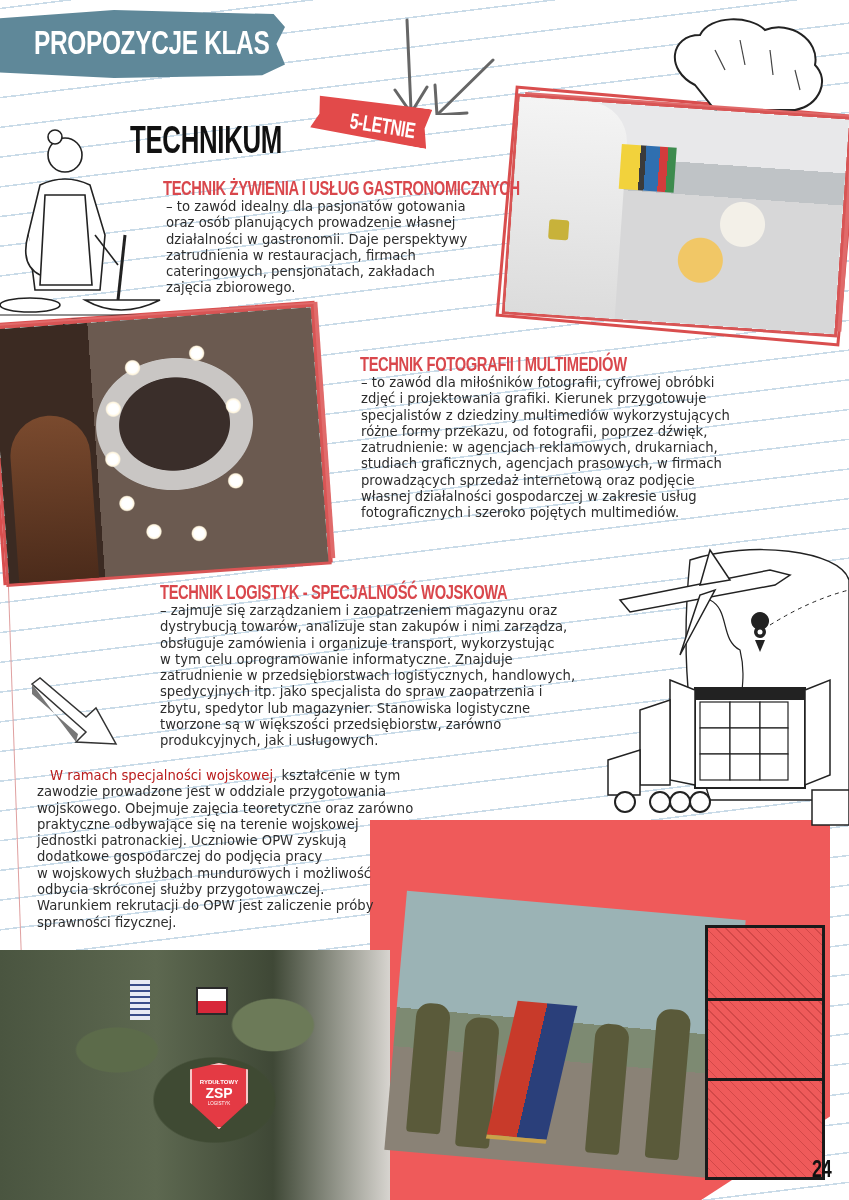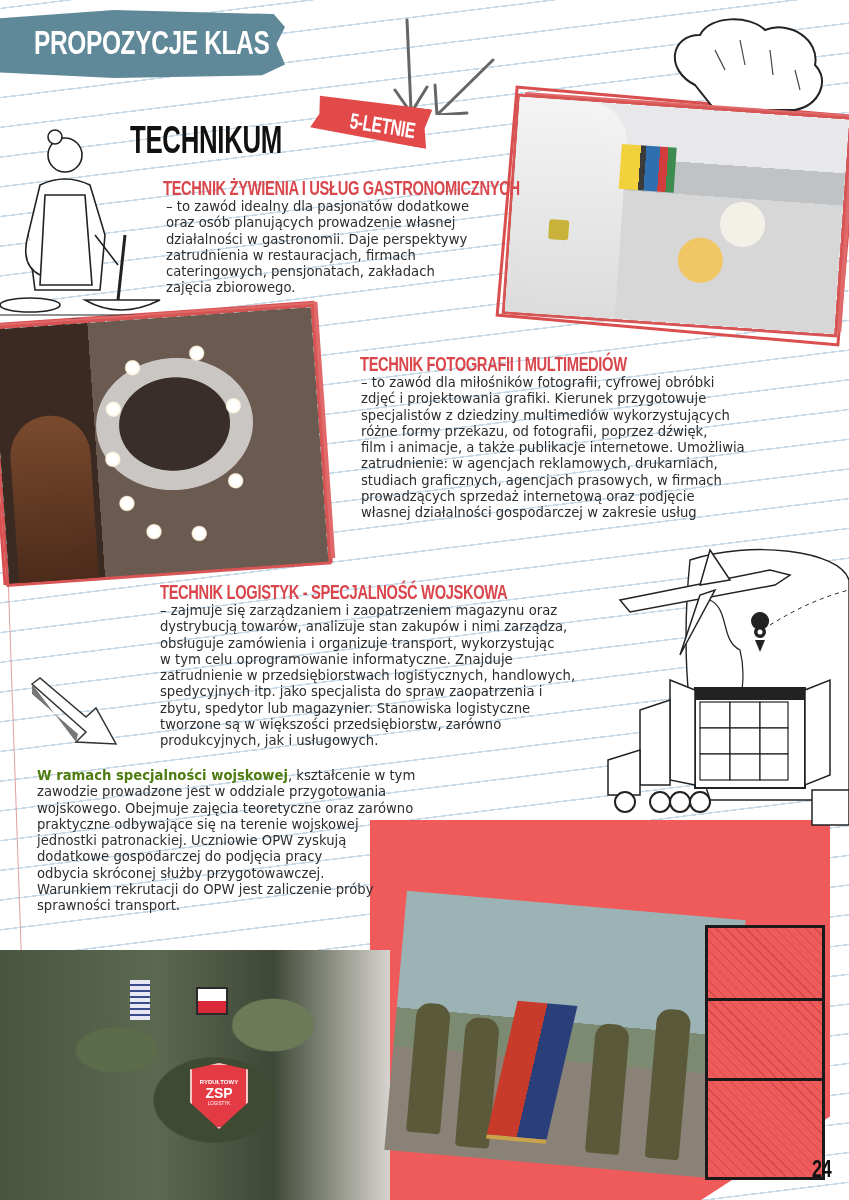--- a/index.html
+++ b/index.html
@@ -63,21 +63,21 @@
   }
 
   .sub-title {
     color: #d9474c; font-size: 21px; line-height: 24px;
     transform: scaleX(0.7); white-space: nowrap; z-index: 3;
   }
   .body-text {
     font-family: "DejaVu Sans", sans-serif;
     font-size: 13.2px; line-height: 16.3px; color: #2d2d2d; z-index: 3;
   }
-  .body-text .bold { font-weight: bold; color: #4d7c0f; }
+  .body-text .bold { font-weight: normal; color: #b91c1c; margin-left: 13px; }
 
   .photo {
     overflow: hidden; z-index: 2;
     box-shadow: 0 0 0 3px #d85555, 6px -4px 0 1px #e06a6a;
   }
   .photo-frame {
     position: absolute; border: 3px solid #d94e4e; z-index: 1;
   }
 
   .kitchen {
@@ -207,21 +207,21 @@
     <path d="M125 110 L118 175" stroke-width="3"></path>
     <path d="M85 175 Q120 195 160 175 Z"></path>
     <ellipse cx="30" cy="180" rx="30" ry="7"></ellipse>
     <ellipse cx="80" cy="198" rx="18" ry="4"></ellipse>
   </g>
   <line x1="0" y1="190" x2="170" y2="190" stroke="#222" stroke-width="1"></line>
 </svg>
 
 <div class="abs sub-title condensed" style="left:163px;top:176px">TECHNIK ŻYWIENIA I USŁUG GASTRONOMICZNYCH</div>
 <div class="abs body-text" style="left:166px;top:199px;width:350px">
-  <div>– to zawód idealny dla pasjonatów dodatkowe</div>
+  <div>– to zawód idealny dla pasjonatów gotowania</div>
   <div>oraz osób planujących prowadzenie własnej</div>
   <div>działalności w gastronomii. Daje perspektywy</div>
   <div>zatrudnienia w restauracjach, firmach</div>
   <div>cateringowych, pensjonatach, zakładach</div>
   <div>zajęcia zbiorowego.</div>
 </div>
 
 <div class="photo-frame" style="left:505px;top:100px;width:345px;height:232px;transform:rotate(5deg)"></div>
 <div class="abs photo kitchen">
   <div class="chef-coat"></div>
@@ -242,25 +242,25 @@
   <div class="bulb" style="left:228px;top:85px"></div>
   <div class="bulb" style="left:195px;top:30px"></div>
 </div>
 
 <div class="abs sub-title condensed" style="left:360px;top:352px">TECHNIK FOTOGRAFII I MULTIMEDIÓW</div>
 <div class="abs body-text" style="left:361px;top:375px;width:480px">
   <div>– to zawód dla miłośników fotografii, cyfrowej obróbki</div>
   <div>zdjęć i projektowania grafiki. Kierunek przygotowuje</div>
   <div>specjalistów z dziedziny multimediów wykorzystujących</div>
   <div>różne formy przekazu, od fotografii, poprzez dźwięk,</div>
-  <div>film i animacje, a także publikacje internetowe. Umożliwia</div>
   <div>zatrudnienie: w agencjach reklamowych, drukarniach,</div>
   <div>studiach graficznych, agencjach prasowych, w firmach</div>
   <div>prowadzących sprzedaż internetową oraz podjęcie</div>
   <div>własnej działalności gospodarczej w zakresie usług</div>
+  <div>fotograficznych i szeroko pojętych multimediów.</div>
 </div>
 
 <div class="abs sub-title condensed" style="left:160px;top:580px">TECHNIK LOGISTYK - SPECJALNOŚĆ WOJSKOWA</div>
 <div class="abs body-text" style="left:160px;top:603px;width:480px">
   <div>– zajmuje się zarządzaniem i zaopatrzeniem magazynu oraz</div>
   <div>dystrybucją towarów, analizuje stan zakupów i nimi zarządza,</div>
   <div>obsługuje zamówienia i organizuje transport, wykorzystując</div>
   <div>w tym celu oprogramowanie informatyczne. Znajduje</div>
   <div>zatrudnienie w przedsiębiorstwach logistycznych, handlowych,</div>
   <div>spedycyjnych itp. jako specjalista do spraw zaopatrzenia i</div>
@@ -313,23 +313,24 @@
   <rect x="212" y="250" width="37" height="35" fill="#fff" stroke="#222" stroke-width="1.5"></rect>
 </svg>
 
 <div class="abs body-text" style="left:37px;top:768px;width:380px">
   <div><span class="bold">W ramach specjalności wojskowej</span><span>, kształcenie w tym</span></div>
   <div>zawodzie prowadzone jest w oddziale przygotowania</div>
   <div>wojskowego. Obejmuje zajęcia teoretyczne oraz zarówno</div>
   <div>praktyczne odbywające się na terenie wojskowej</div>
   <div>jednostki patronackiej. Uczniowie OPW zyskują</div>
   <div>dodatkowe gospodarczej do podjęcia pracy</div>
+  <div>w wojskowych służbach mundurowych i możliwość</div>
   <div>odbycia skróconej służby przygotowawczej.</div>
   <div>Warunkiem rekrutacji do OPW jest zaliczenie próby</div>
-  <div>sprawności transport.</div>
+  <div>sprawności fizycznej.</div>
 </div>
 
 <div class="abs soldier-photo">
   <div class="rank-patch"></div>
   <div class="flag-patch"></div>
   <div class="zsp-patch">
     <div class="l1">RYDUŁTOWY</div>
     <div class="l2">ZSP</div>
     <div class="l3">LOGISTYK</div>
   </div>

